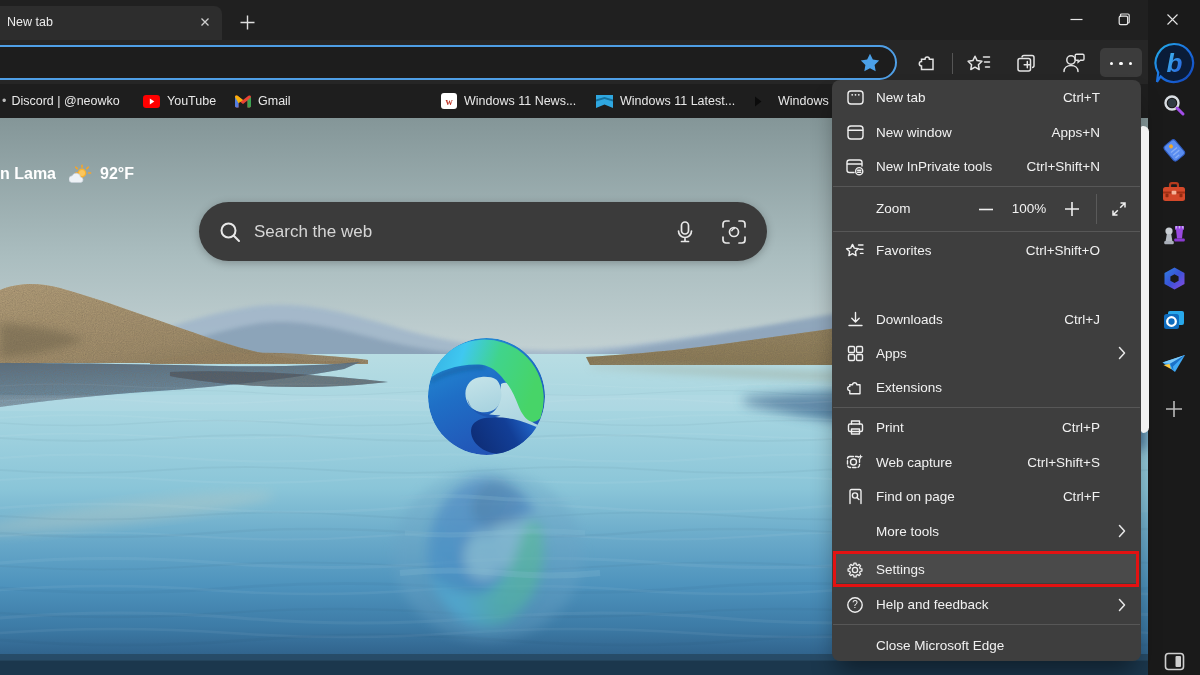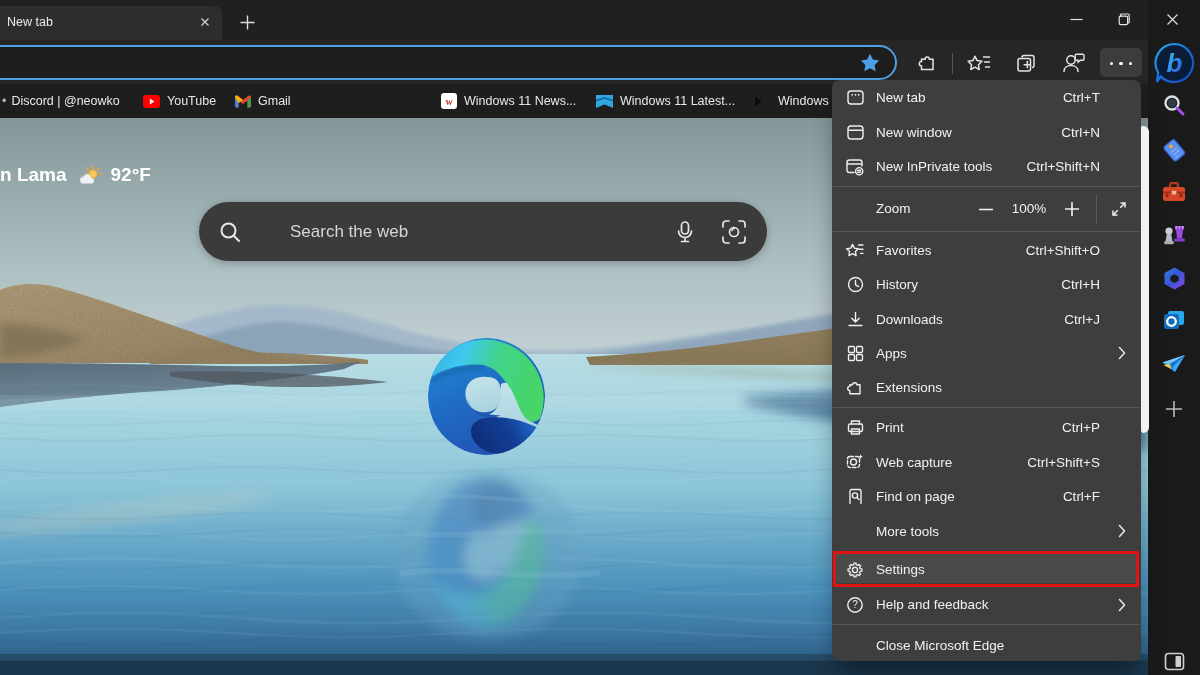--- a/index.html
+++ b/index.html
@@ -11,23 +11,23 @@
     border-radius:8px 8px 0 0;color:#ececec;font-size:12.5px;}
   #tab .lbl{position:absolute;left:19px;top:9px;}
   #toolbar{left:0;top:40px;width:1200px;height:44px;background:#262626;}
   #addrbar{left:-40px;top:45px;width:937px;height:35px;background:#1d1d1d;
     border:2px solid #4f9fe6;border-radius:19px;box-sizing:border-box;}
   #dots-btn{left:1100px;top:48px;width:42px;height:29px;background:#3c3c3c;border-radius:5px;}
   #bkbar{left:0;top:84px;width:1200px;height:34px;background:#1e1e1e;color:#e8e8e8;font-size:12.5px;}
   .bk{position:absolute;top:0;height:34px;display:flex;align-items:center;gap:7px;white-space:nowrap;}
   
   #content{left:0;top:118px;width:1148px;height:557px;overflow:hidden;}
-  #weather{left:0;top:46px;color:#fff;font-size:19px;font-weight:700;display:flex;align-items:center;}
+  #weather{left:0;top:46px;color:#fff;font-size:16px;font-weight:700;display:flex;align-items:center;}
   #searchpill{left:199px;top:84px;width:568px;height:59px;background:#3b3b3b;
-    border-radius:30px;box-shadow:0 2px 8px rgba(0,0,0,.25);display:flex;align-items:center;gap:36px;}
+    border-radius:30px;box-shadow:0 2px 8px rgba(0,0,0,.25);display:flex;align-items:center;}
   #searchpill .ph{color:#d6d6d6;font-size:17px;margin-left:12px;}
   
   #sidebar{left:1148px;top:0;width:52px;height:675px;background:#1a1a1a;}
   .sbi{position:absolute;left:0;width:52px;display:flex;justify-content:center;}
   
   #whitepanel{left:1141px;top:126px;width:8px;height:307px;background:#f2f2f2;border-radius:2px 7px 7px 3px;}
   #menu{left:832px;top:80px;width:309px;height:581px;background:#3e3e3e;border-radius:8px;
     box-shadow:0 16px 26px -6px rgba(0,0,0,.45);color:#f1f1f1;font-size:13.5px;}
   .mi{position:absolute;left:0;width:309px;height:34px;display:flex;align-items:center;}
   .mi .ico{position:absolute;left:13px;width:20px;height:20px;display:flex;align-items:center;justify-content:center;}
@@ -446,21 +446,21 @@
         <span class="sc">Ctrl+T</span>
       </div>
     <div class="mi" style="top:35px">
       <span class="ico">
           <svg width="19" height="19" viewBox="0 0 19 19">
             <rect x="2" y="3" width="15" height="13" rx="3" class="s"></rect>
             <path d="M2.3 7.2 H16.7" class="s"></path>
           </svg>
         </span>
       <span class="txt">New window</span>
-        <span class="sc">Ctrl+N</span>
+        <span class="sc">Apps+N</span>
       </div>
     <div class="mi" style="top:69.5px">
       <span class="ico">
           <svg width="20" height="20" viewBox="0 0 20 20">
             <path d="M17 9 V5.5 a2.5 2.5 0 0 0 -2.5 -2.5 h-10 A2.5 2.5 0 0 0 2 5.5 V13 a2.5 2.5 0 0 0 2.5 2.5 H9" class="s"></path>
             <path d="M2.3 7 H16.7" class="s"></path>
             <circle cx="14.2" cy="14.2" r="3.6" class="s"></circle>
             <path d="M12.6 13.2 h3.2 M12.6 15.2 h3.2" class="s" stroke-width="1.1"></path>
           </svg>
         </span>
@@ -486,30 +486,20 @@
     <div class="mi" style="top:153px">
       <span class="ico">
           <svg width="20" height="20" viewBox="0 0 20 20">
             <path d="M8 3.4 L9.8 7.1 L13.9 7.7 L10.9 10.6 L11.6 14.6 L8 12.7 L4.4 14.6 L5.1 10.6 L2.1 7.7 L6.2 7.1 Z" class="s" transform="translate(-0.5,1)"></path>
             <path d="M13.5 5 h4.5 M14.5 9.2 h3.5 M15.5 13.4 h2.5" class="s"></path>
           </svg>
         </span>
       <span class="txt">Favorites</span>
         <span class="sc">Ctrl+Shift+O</span>
       </div>
-    <div class="mi" style="top:187.5px">
-      <span class="ico">
-          <svg width="19" height="19" viewBox="0 0 19 19">
-            <circle cx="9.5" cy="9.5" r="7" class="s"></circle>
-            <path d="M9.5 5.5 V9.8 L12.6 11.6" class="s"></path>
-          </svg>
-        </span>
-      <span class="txt">History</span>
-        <span class="sc">Ctrl+H</span>
-      </div>
     <div class="mi" style="top:222px">
       <span class="ico">
           <svg width="19" height="19" viewBox="0 0 19 19">
             <path d="M9.5 2.5 V11.5 M5.8 8.2 L9.5 11.9 L13.2 8.2 M3 15.5 H16" class="s"></path>
           </svg>
         </span>
       <span class="txt">Downloads</span>
         <span class="sc">Ctrl+J</span>
       </div>
     <div class="mi" style="top:256px">

